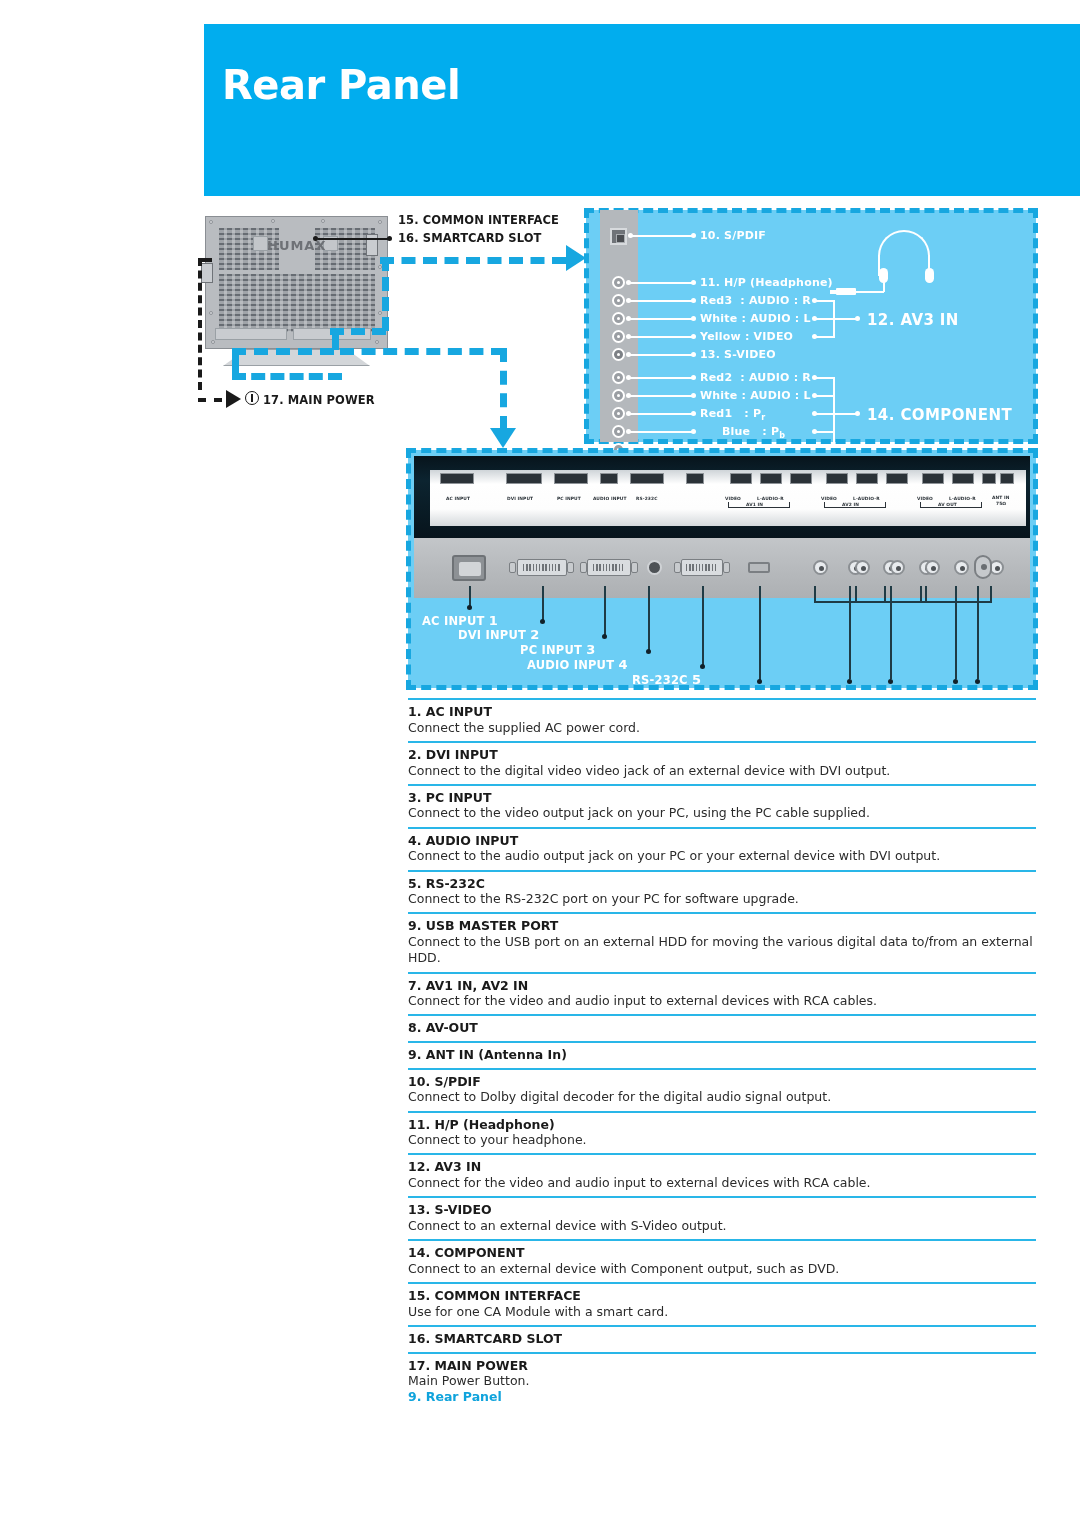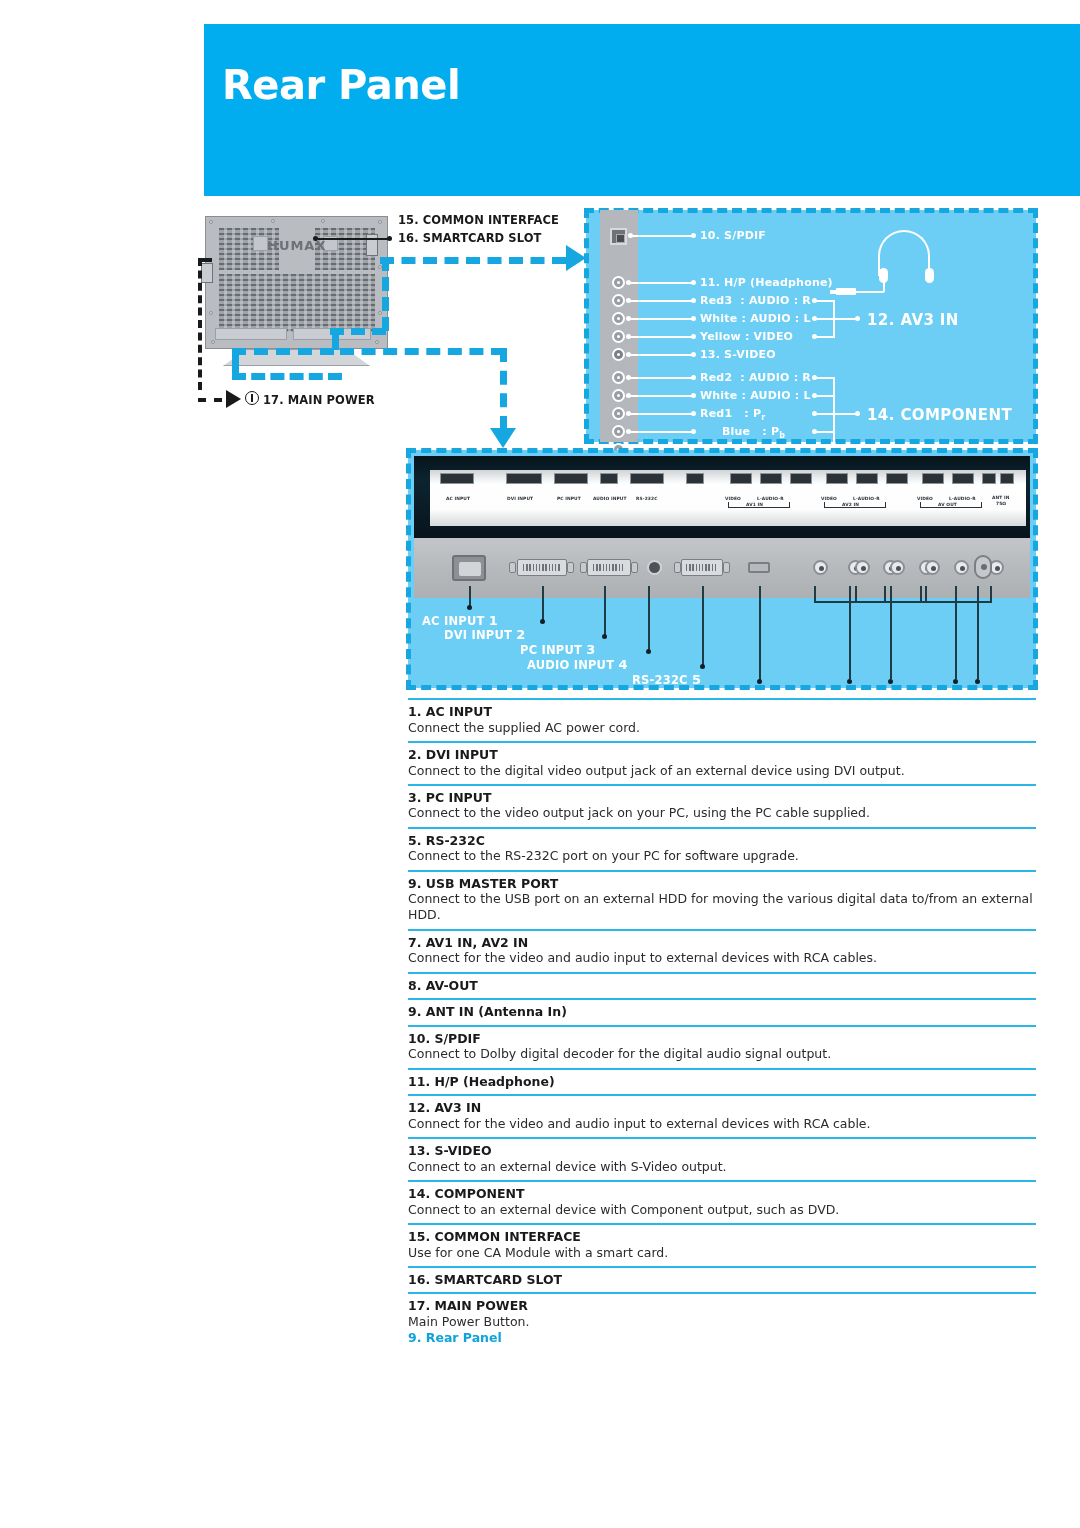--- a/index.html
+++ b/index.html
@@ -529,21 +529,21 @@
       <div class="rca" style="left:511px;top:22px;"></div>
       <div class="antjack" style="left:560px;top:17px;"></div>
     </div>
 
     <div class="bl v" style="left:61px;top:136px;height:22px;"></div>
     <div class="bdot" style="left:59px;top:155px;"></div>
     <span class="btxt" style="left:14px;top:163px;"><span>AC INPUT</span> <b class="num">1</b></span>
 
     <div class="bl v" style="left:134px;top:136px;height:36px;"></div>
     <div class="bdot" style="left:132px;top:169px;"></div>
-    <span class="btxt" style="left:36px;top:177px;"><span>DVI INPUT</span> <b class="num">2</b></span>
+    <span class="btxt" style="left:50px;top:177px;"><span>DVI INPUT</span> <b class="num">2</b></span>
 
     <div class="bl v" style="left:196px;top:136px;height:51px;"></div>
     <div class="bdot" style="left:194px;top:184px;"></div>
     <span class="btxt" style="left:112px;top:192px;"><span>PC INPUT</span> <b class="num">3</b></span>
 
     <div class="bl v" style="left:240px;top:136px;height:66px;"></div>
     <div class="bdot" style="left:238px;top:199px;"></div>
     <span class="btxt" style="left:119px;top:207px;"><span>AUDIO INPUT</span> <b class="num">4</b></span>
 
     <div class="bl v" style="left:294px;top:136px;height:81px;"></div>
@@ -590,27 +590,31 @@
 </div>
 
 <div id="desclist">
 
   <div class="desc-item">
     <div class="desc-title">1. AC INPUT</div>
     <div class="desc-body">Connect the supplied AC power cord.</div>
   </div>
   <div class="desc-item">
     <div class="desc-title">2. DVI INPUT</div>
-    <div class="desc-body">Connect to the digital video output jack of an external device using DVI output.</div>
+    <div class="desc-body">Connect to the digital video video jack of an external device with DVI output.</div>
   </div>
   <div class="desc-item">
     <div class="desc-title">3. PC INPUT</div>
     <div class="desc-body">Connect to the video output jack on your PC, using the PC cable supplied.</div>
   </div>
   <div class="desc-item">
+    <div class="desc-title">4. AUDIO INPUT</div>
+    <div class="desc-body">Connect to the audio output jack on your PC or your external device with DVI output.</div>
+  </div>
+  <div class="desc-item">
     <div class="desc-title">5. RS-232C</div>
     <div class="desc-body">Connect to the RS-232C port on your PC for software upgrade.</div>
   </div>
   <div class="desc-item">
     <div class="desc-title">9. USB MASTER PORT</div>
     <div class="desc-body">Connect to the USB port on an external HDD for moving the various digital data to/from an external HDD.</div>
   </div>
   <div class="desc-item">
     <div class="desc-title">7. AV1 IN, AV2 IN</div>
     <div class="desc-body">Connect for the video and audio input to external devices with RCA cables.</div>
@@ -620,20 +624,21 @@
   </div>
   <div class="desc-item">
     <div class="desc-title">9. ANT IN (Antenna In)</div>
   </div>
   <div class="desc-item">
     <div class="desc-title">10. S/PDIF</div>
     <div class="desc-body">Connect to Dolby digital decoder for the digital audio signal output.</div>
   </div>
   <div class="desc-item">
     <div class="desc-title">11. H/P (Headphone)</div>
+    <div class="desc-body">Connect to your headphone.</div>
   </div>
   <div class="desc-item">
     <div class="desc-title">12. AV3 IN</div>
     <div class="desc-body">Connect for the video and audio input to external devices with RCA cable.</div>
   </div>
   <div class="desc-item">
     <div class="desc-title">13. S-VIDEO</div>
     <div class="desc-body">Connect to an external device with S-Video output.</div>
   </div>
   <div class="desc-item">

